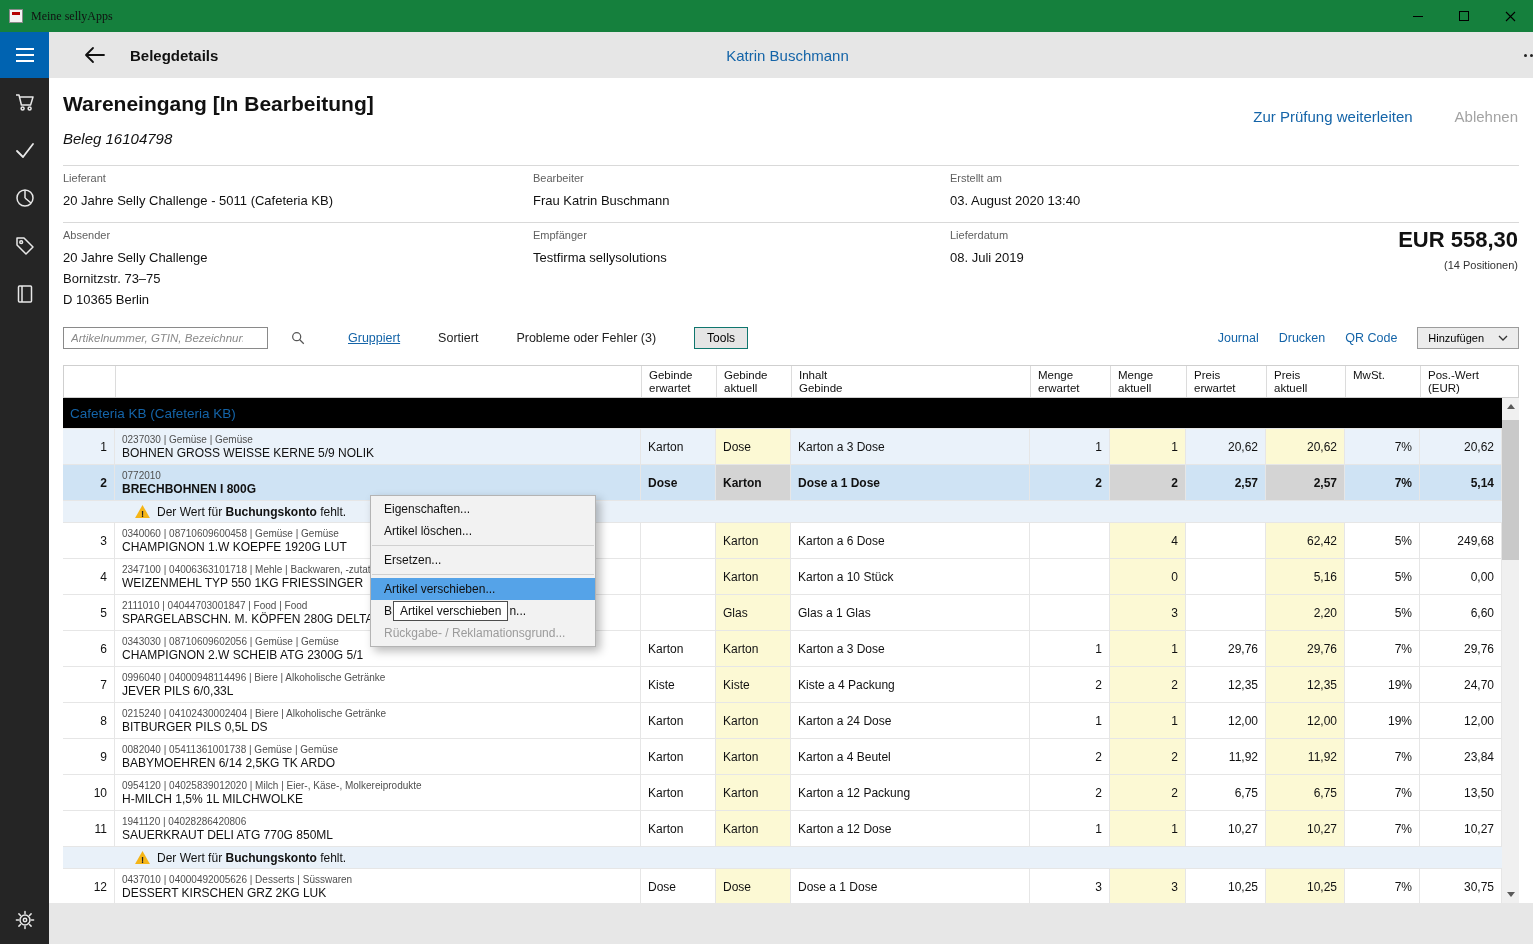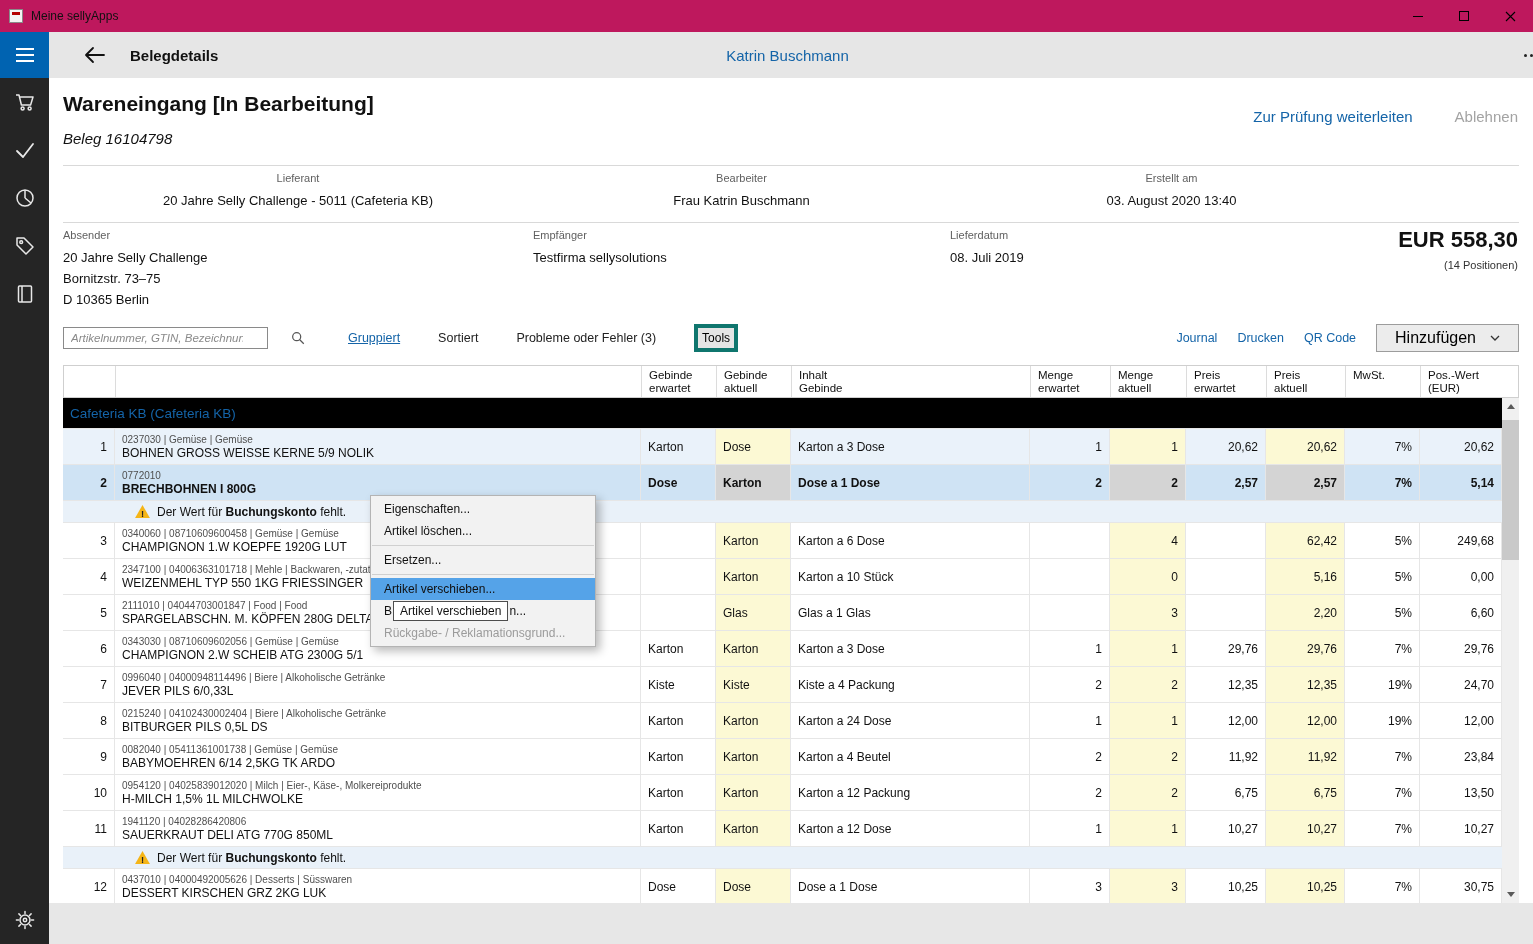--- a/index.html
+++ b/index.html
@@ -3,22 +3,22 @@
 <meta charset="utf-8">
 <style>
   * { margin:0; padding:0; box-sizing:border-box; }
   html,body { width:1533px; height:944px; overflow:hidden; background:#fff;
               font-family:"Liberation Sans", sans-serif; color:#111; }
   body { position:relative; }
   :root { --cols: 52px 526px 75px 75px 239px 80px 76px 80px 79px 75px 82px;
           --blue:#1464a8; --accent:#0063b1; }
 
   
-  .titlebar { position:absolute; left:0; top:0; width:1533px; height:32px; background:#be185d;
-              display:flex; align-items:center; }
+  .titlebar { position:absolute; left:0; top:0; width:1533px; height:32px; background:#15803d;
+              display:flex; align-items:center;font-family:Liberation Serif, serif; }
   .app-icon { width:14px; height:14px; margin-left:9px; border:1px solid #8a8a8a; background:#f3f3f3; position:relative; }
   .app-icon::after { content:""; position:absolute; left:2px; top:2px; width:8px; height:3px; background:#b40000; }
   .titlebar-title { font-size:12px; margin-left:8px; }
   .win-controls { margin-left:auto; display:flex; height:32px; }
   .win-btn { width:46px; height:32px; display:flex; align-items:center; justify-content:center; }
   .glyph-min { width:10px; height:1px; background:#000; }
   .glyph-max { width:10px; height:10px; border:1px solid #000; }
 
   
   .appheader { position:absolute; left:0; top:32px; width:1533px; height:46px; background:#e6e6e6;
@@ -45,42 +45,42 @@
   .doc-title { position:absolute; left:14px; top:14px; font-size:21px; font-weight:bold; }
   .doc-actions { position:absolute; right:15px; top:30px; display:flex; gap:42px; font-size:15px; }
   .link-fwd { color:var(--blue); }
   .link-reject { color:#a3a3a3; }
   .beleg { position:absolute; left:14px; top:52px; font-size:15px;font-style:italic; }
 
   .sep { position:absolute; left:14px; width:1456px; height:1px; background:#d9d9d9; }
   .sep1 { top:87px; } .sep2 { top:144px; }
 
   .info-row { position:absolute; left:14px; width:1330px; display:grid; grid-template-columns:470px 417px 443px; }
-  .info-row1 { top:94px;text-align:center; } .info-row2 { top:151px; }
+  .info-row1 { top:94px; } .info-row2 { top:151px; }
   .flabel { font-size:11px; color:#5f5f5f; }
   .fvalue { font-size:13px; margin-top:6px; line-height:21px; }
 
   .total-block { position:absolute; right:15px; top:149px; text-align:right; }
   .total-amount { font-size:22px; font-weight:bold; }
   .total-pos { font-size:11px; color:#333; margin-top:6px; }
 
   
   .toolbar { position:absolute; left:14px; top:248px; width:1456px; height:24px; display:flex; align-items:center; }
   .searchbox { position:relative; width:247px; height:22px; }
   .searchbox input { width:205px; height:22px; border:1px solid #8a8a8a; padding:2px 24px 2px 7px; font-size:11.5px;
                      font-family:"Liberation Sans", sans-serif; }
   .searchbox input::placeholder { font-style:italic; color:#8a8a8a; }
   .search-ico { position:absolute; right:5px; top:4px; }
   .tb-link { font-size:12.5px; margin-left:38px; color:#222; }
   .tb-link.active { color:var(--blue); text-decoration:underline; }
-  .tools-btn { margin-left:38px; font-size:12px; background:#e5e5e5; border:4px solid #0f766e; padding:3px 4px; }
+  .tools-btn { margin-left:38px; font-size:12px; background:#e5e5e5; border:1px solid #0f766e; padding:3px 12px; }
   .tb-right { margin-left:auto; display:flex; align-items:center; gap:20px; }
   .tb-blue { color:var(--blue); font-size:12.5px; }
   .add-btn { display:flex; align-items:center; gap:14px; background:#ececec; border:1px solid #9c9c9c;
-             padding:4px 18px; font-size:16px;text-align:center; }
+             padding:4px 10px; font-size:11px;text-align:center; }
 
   
   .table-wrap { position:absolute; left:14px; top:287px; width:1456px; height:538px; overflow:hidden; background:#fff; }
   .thead { display:grid; grid-template-columns:var(--cols) 17px; width:1456px; height:33px;
            border:1px solid #cfcfcf; background:#fff; }
   .hcell { padding:3px 4px 0 7px; font-size:11.5px; line-height:13px; border-right:1px solid #dcdcdc; overflow:hidden; }
   .hcell:nth-last-child(1) { border-right:none; }
   .tbody-area { position:relative; width:1456px; height:505px; }
   .group-row { width:1439px; height:31px; display:flex; align-items:center; padding-left:7px;
                color:var(--blue); font-size:13.5px; background:#000000; border-bottom:1px solid #e6e6e6; }

